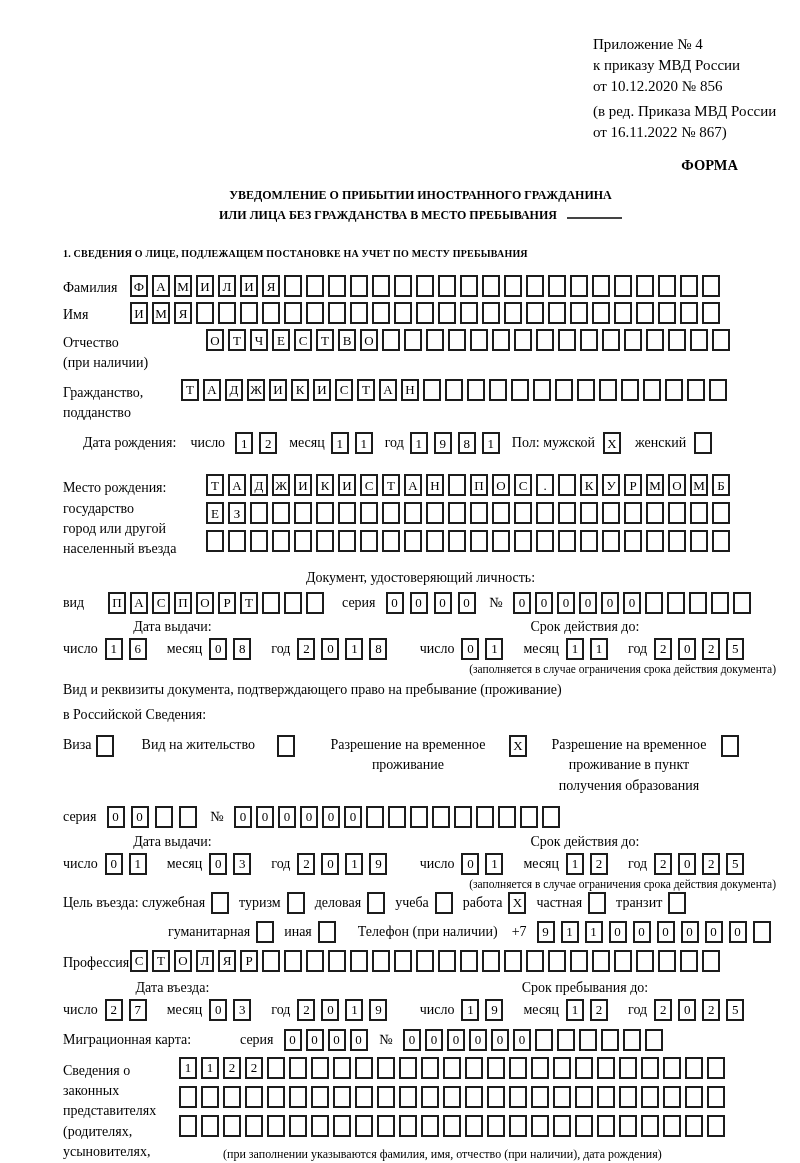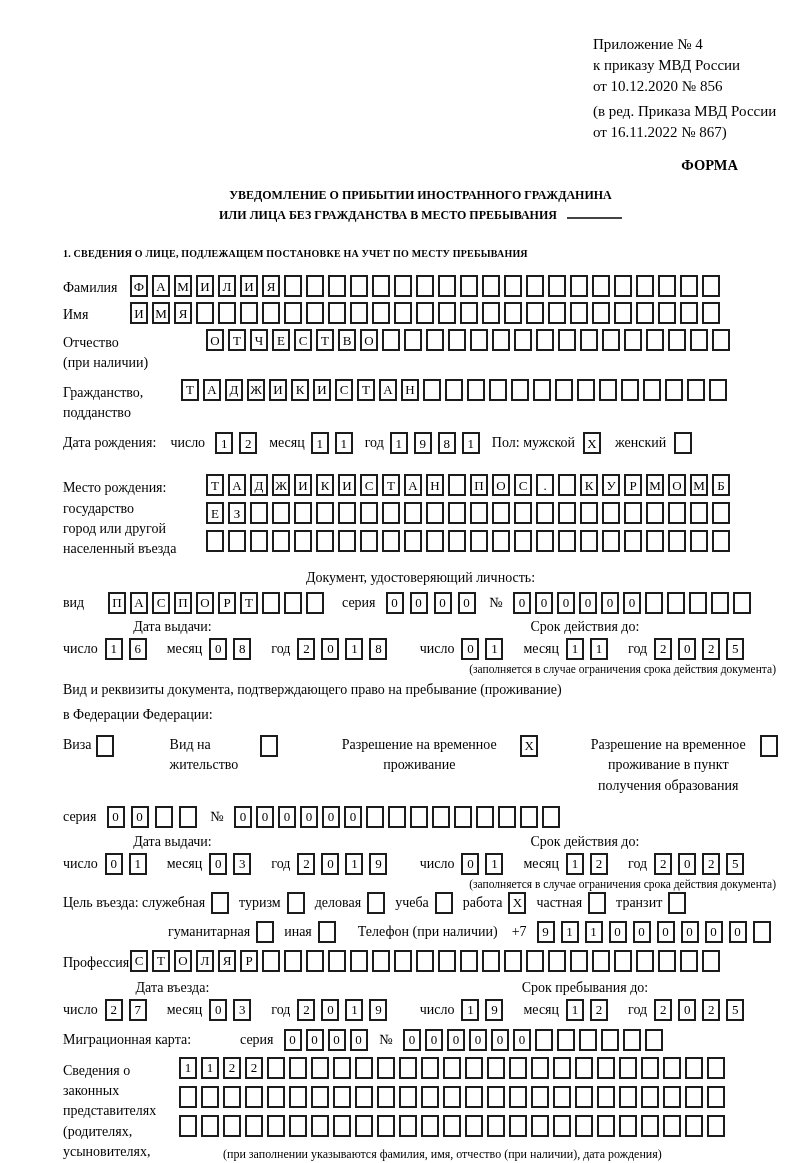--- a/index.html
+++ b/index.html
@@ -51,21 +51,21 @@
   .dates { display:flex; margin-bottom:2px; }
   .dcol-l { width:46%; }
   .dcol-r { width:54%; }
   .dhead { text-align:center; margin-bottom:3px; }
   .dhead-l { padding-right:110px; }
   .dgrp { display:flex; align-items:center; }
   .dgrp .dl { margin-right:7px; }
   .dgrp .dl2 { margin-left:14px; margin-right:7px; }
   .dnote { font-size:11.5px; text-align:right; margin-top:3px; padding-right:2px; }
 
-  .permit-row { display:flex; align-items:flex-start; margin:8px 0 10px 0;gap:28px; }
+  .permit-row { display:flex; align-items:flex-start; margin:8px 0 10px 0; }
   .permit-opt { display:flex; align-items:flex-start; }
   .permit-opt .optlbl { line-height:1.45; }
   .opt-center { text-align:center; }
 
   .purpose-row { display:flex; align-items:center; flex-wrap:nowrap; margin-bottom:7px; }
   .purpose-row .cb { margin-left:6px; margin-right:10px; }
   .line2-indent { margin-left:105px; }
   .repr-note { font-size:12px; margin-top:6px; margin-left:44px; }
   .intro { line-height:1.8; }
 </style>
@@ -214,21 +214,21 @@
         <span class="cell"></span>
         <span class="cell"></span>
         <span class="cell"></span>
         <span class="cell"></span>
         <span class="cell"></span>
         <span class="cell"></span>
         <span class="cell"></span>
       </span>
   </div>
 
-  <div class="row" style="align-items:center; margin-top:9px;">
+  <div class="row" style="align-items:center; margin-top:9px;margin-left:20px;">
     <span class="mr14">Дата рождения:</span>
     <span class="mr10">число</span>
     <span class="cells gap mr6">
         <span class="cell">1</span>
         <span class="cell">2</span>
       </span>
     <span class="mr6">месяц</span>
     <span class="cells gap mr6">
         <span class="cell">1</span>
         <span class="cell">1</span>
@@ -416,21 +416,21 @@
             <span class="cell">0</span>
             <span class="cell">2</span>
             <span class="cell">5</span>
           </span>
       </div>
       <div class="dnote">(заполняется в случае ограничения срока действия документа)</div>
     </div>
   </div>
 
   <div class="intro">Вид и реквизиты документа, подтверждающего право на пребывание (проживание)</div>
-  <div class="intro">в Федерации Федерации:</div>
+  <div class="intro">в Российской Сведения:</div>
 
   <div class="permit-row">
     <span class="permit-opt">
       <span class="optlbl">Виза</span>
       <span class="cb" style="margin-left:4px;"></span>
     </span>
     <span class="permit-opt" style="margin-left:28px;">
       <span class="optlbl">Вид на жительство</span>
       <span class="cb" style="margin-left:22px;"></span>
     </span>

